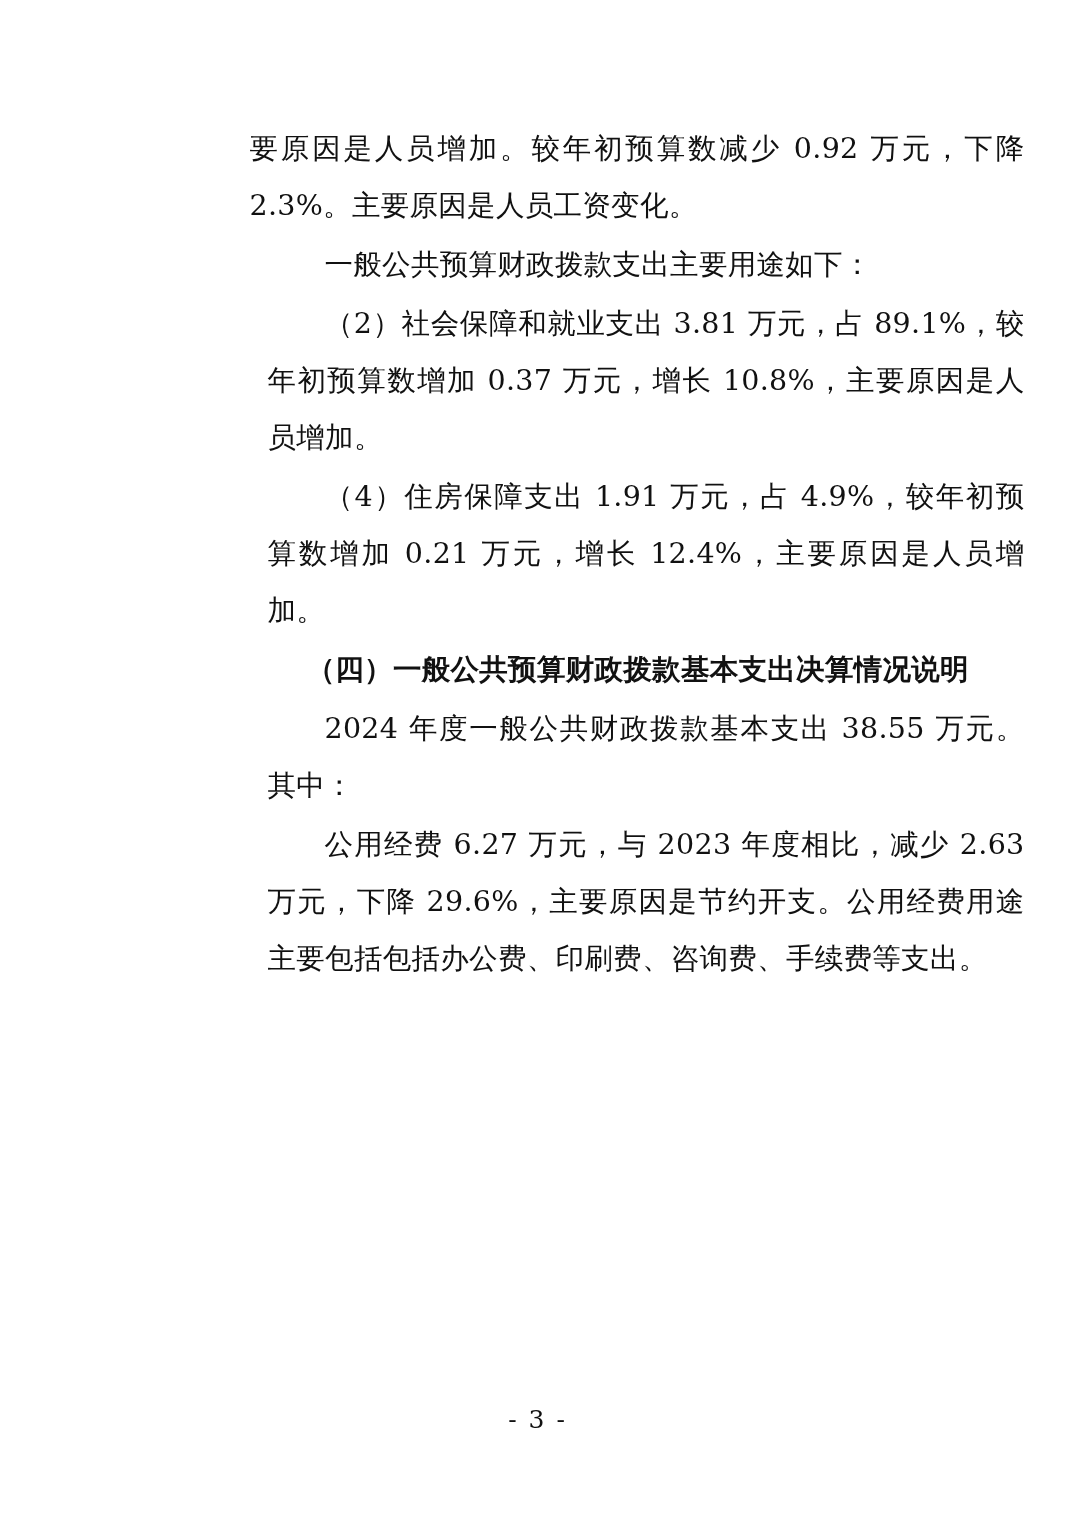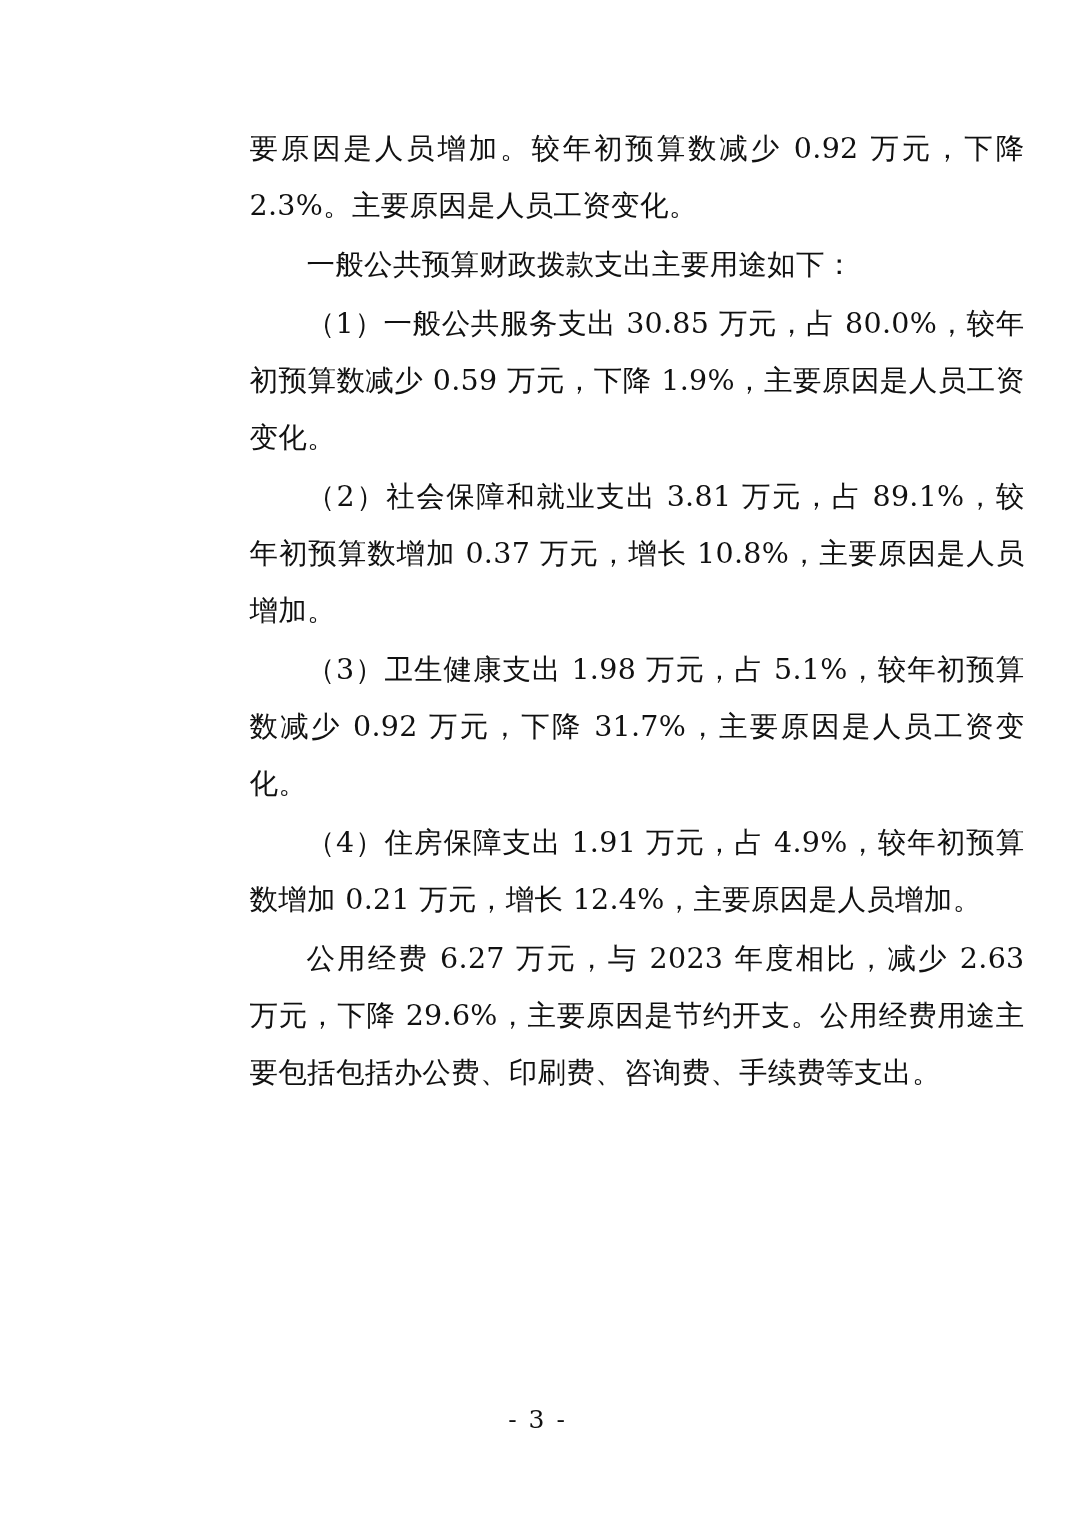--- a/index.html
+++ b/index.html
@@ -28,20 +28,21 @@
     margin: 0 0 2px 0;
     font-size: 28.5px;
     line-height: 57px;
     text-align: justify;
     text-justify: inter-ideograph;
     letter-spacing: 0.3px;
     color: #111111;
   }
   p.indent {
     text-indent: 57px;
+    margin-left: 18px;
   }
   p.center-heading {
     text-indent: 57px;
     font-weight: bold;
   }
   .bold {
     font-weight: bold;
   }
   .footer {
     position: absolute;
@@ -58,30 +59,30 @@
 </head>
 <body>
 
 <div class="page">
   <div class="content">
 
     <p class="plain">要原因是人员增加。较年初预算数减少 0.92 万元，下降 2.3%。主要原因是人员工资变化。</p>
 
     <p class="indent">一般公共预算财政拨款支出主要用途如下：</p>
 
-    <p class="indent">（1）一般公共服务支出 30.85 万元，占 80.0%，较年初预算数减少 0.59 万元，下降 1.9%，主要原因是人员工资变化。</p>
 
     <p class="indent">（2）社会保障和就业支出 3.81 万元，占 89.1%，较年初预算数增加 0.37 万元，增长 10.8%，主要原因是人员增加。</p>
 
-    <p class="indent">（3）卫生健康支出 1.98 万元，占 5.1%，较年初预算数减少 0.92 万元，下降 31.7%，主要原因是人员工资变化。</p>
 
     <p class="indent">（4）住房保障支出 1.91 万元，占 4.9%，较年初预算数增加 0.21 万元，增长 12.4%，主要原因是人员增加。</p>
 
 
+    <p class="center-heading">（四）一般公共预算财政拨款基本支出决算情况说明</p>
 
+    <p class="indent">2024 年度一般公共财政拨款基本支出 38.55 万元。其中：</p>
 
 
     <p class="indent">公用经费 6.27 万元，与 2023 年度相比，减少 2.63 万元，下降 29.6%，主要原因是节约开支。公用经费用途主要包括包括办公费、印刷费、咨询费、手续费等支出。</p>
 
   </div>
 
   <div class="footer">- 3 -</div>
 </div>
 
 </body></html>

